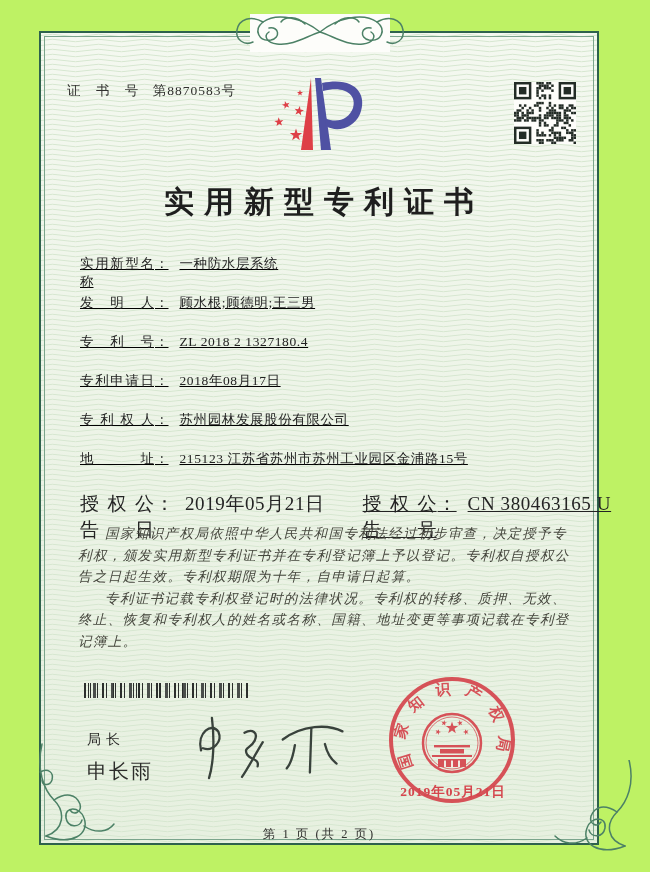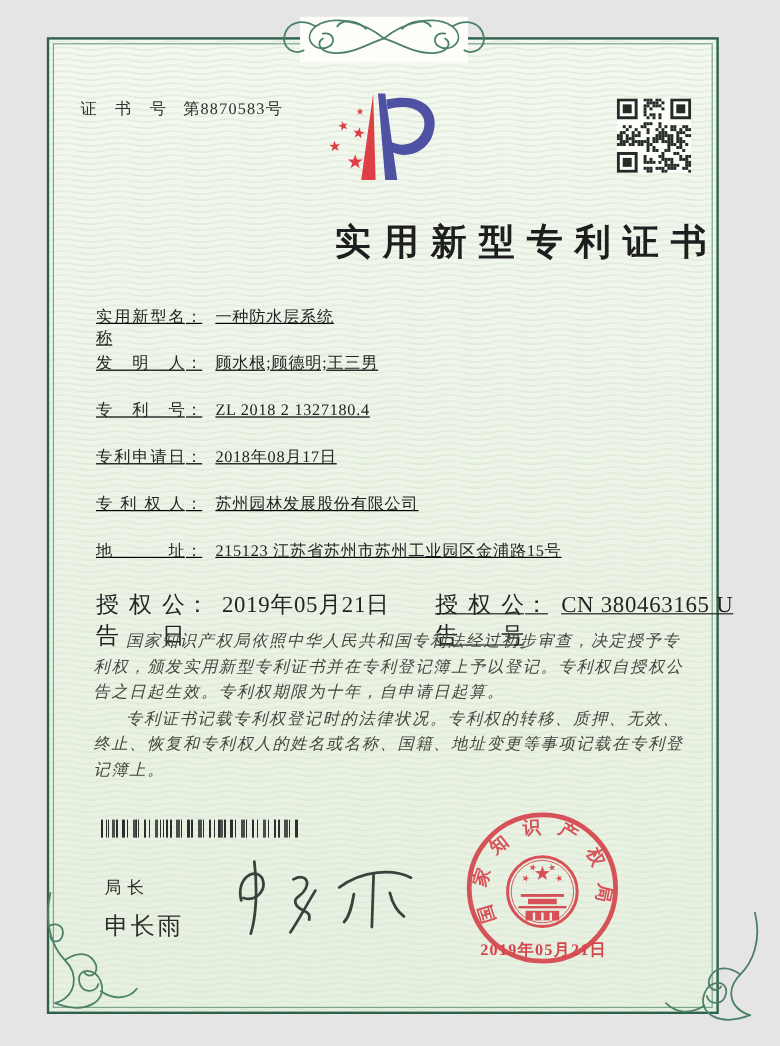--- a/index.html
+++ b/index.html
@@ -1,18 +1,18 @@
 <!DOCTYPE html>
 <html><head>
 <meta charset="utf-8">
 <style>
   html,body{margin:0;padding:0;background:#ffffff;}
   .page{
     position:relative;width:650px;height:872px;margin:0 auto;
-    background:#e5e5e5;overflow:hidden;
+    background:#bef264;overflow:hidden;
     font-family:"Liberation Serif","DejaVu Serif",serif;
   }
   
   .inner-bg{
     position:absolute;left:41px;top:33px;width:556px;height:810px;
     background:linear-gradient(180deg,#f4f8f0 0%,#ecf3e6 55%,#e7f0e0 100%);
   }
   svg.waves{position:absolute;left:41px;top:33px;}
   
   .frame{
@@ -25,21 +25,21 @@
   }
   .ornament{position:absolute;}
   
   .cert-no{
     position:absolute;left:67px;top:82px;font-size:13.5px;color:#30302e;
     letter-spacing:1px;
   }
   .cert-no .lbl{letter-spacing:6px;margin-right:4px;}
   
   .title{
-    position:absolute;left:39px;top:182px;width:560px;text-align:right;
+    position:absolute;left:39px;top:182px;width:560px;text-align:center;
     font-size:30px;font-weight:700;color:#1e1e1e;letter-spacing:10px;text-indent:10px;
   }
   
   .fields{position:absolute;left:80px;top:255px;width:500px;text-decoration:underline;}
   .row{display:flex;align-items:baseline;font-size:13.5px;color:#232323;height:14px;margin-bottom:25px;}
   .flabel{display:inline-block;width:74px;text-align:justify;text-align-last:justify;}
   .colon{margin-left:1px;}
   .fvalue{margin-left:11px;letter-spacing:0.6px;white-space:nowrap;}
   .grant{position:absolute;left:80px;top:491px;display:flex;font-size:19px;color:#232323;}
   .grant .pair{display:flex;align-items:baseline;}
@@ -435,14 +435,15 @@
         <rect x="48" y="84" width="40" height="2" fill="#d5454d"></rect>
         <rect x="54" y="88" width="28" height="8" fill="#d5454d"></rect>
         <rect x="60" y="89.5" width="2" height="6.5" fill="#f3ece4"></rect>
         <rect x="67" y="89.5" width="2" height="6.5" fill="#f3ece4"></rect>
         <rect x="74" y="89.5" width="2" height="6.5" fill="#f3ece4"></rect>
       </g>
     </g>
   </svg>
   <div class="seal-date">2019年05月21日</div>
 
+  <div class="footer">第 1 页 (共 2 页)</div>
 
 </div>
 
 </body></html>

